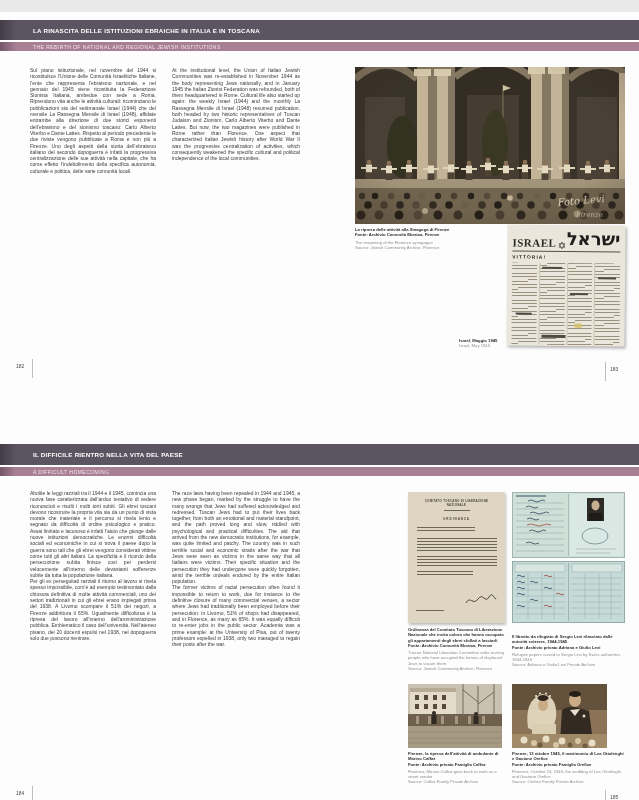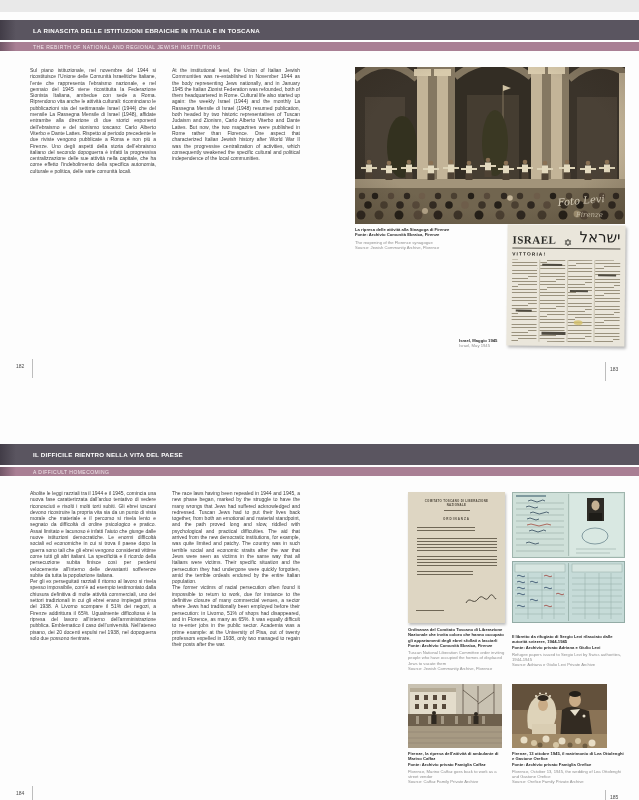--- a/index.html
+++ b/index.html
@@ -27,21 +27,21 @@
   .pagenum{position:absolute;font-size:5px;color:#4c4c4c}
   .pnline{position:absolute;width:1px;background:#bdbdbd;height:19px}
 
   .photo{position:absolute;display:block}
 
   
   .newspaper{position:absolute;left:507px;top:213px;width:118px;height:121px;background:#eae6db;
              box-shadow:1.5px 2px 3px rgba(0,0,0,.28);transform:rotate(.6deg);padding:3px 5px;overflow:hidden}
   .np-masthead{display:flex;align-items:flex-end;justify-content:space-between;border-bottom:.8px solid #55524a;padding-bottom:2px}
   .np-latin{font-family:"Liberation Serif",serif;font-weight:bold;font-size:11px;color:#2b2b28;letter-spacing:.5px}
-  .np-hebrew{font-family:"DejaVu Sans",sans-serif;font-weight:normal;font-size:15px;color:#1e1e1c}
+  .np-hebrew{font-family:"DejaVu Sans",sans-serif;font-weight:bold;font-size:18px;color:#1e1e1c}
   .np-headline{font-size:4.8px;font-weight:bold;letter-spacing:1.1px;color:#26241f;margin-top:3px}
   .np-cols{display:flex;gap:2px;margin-top:3px;height:82px;position:relative}
   .np-col{flex:1;background-image:repeating-linear-gradient(#9a927e 0 .7px,transparent .7px 2.7px)}
   .np-col + .np-col{border-left:.5px solid #c9c3b1}
   .np-mark{position:absolute;background:#4f4b41}
   .np-stain{position:absolute;width:9px;height:5px;background:#d5c169;border-radius:50%;opacity:.8}
 
   
   .docsheet{position:absolute;left:408px;top:480px;width:97px;height:131px;background:#ded6c3;
             box-shadow:1px 1.5px 2.5px rgba(0,0,0,.25);padding:8px 7px 5px;overflow:hidden}

